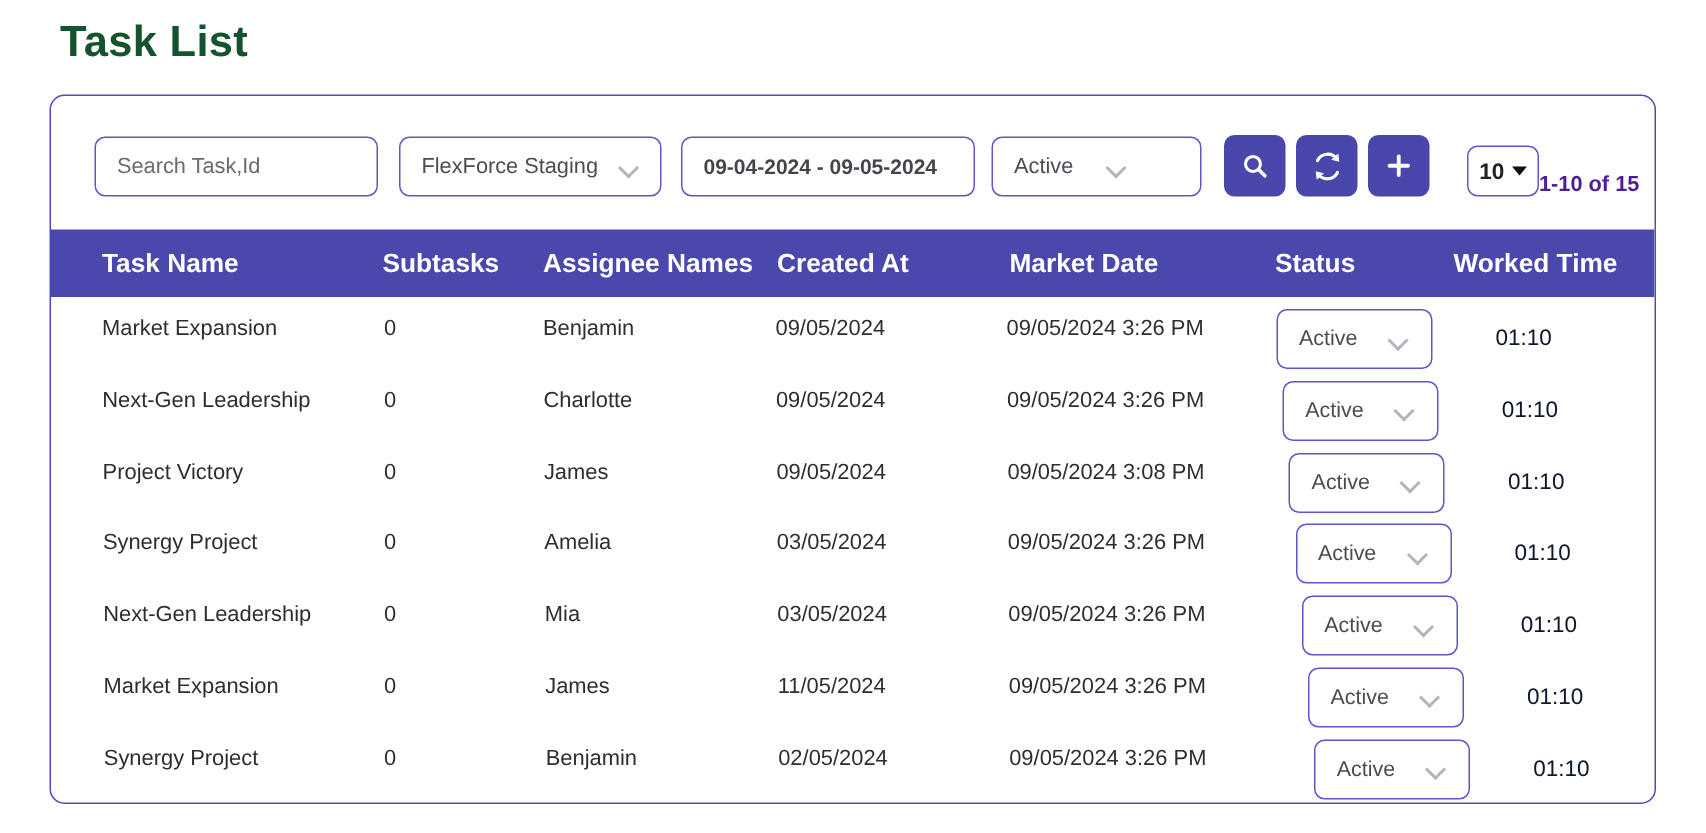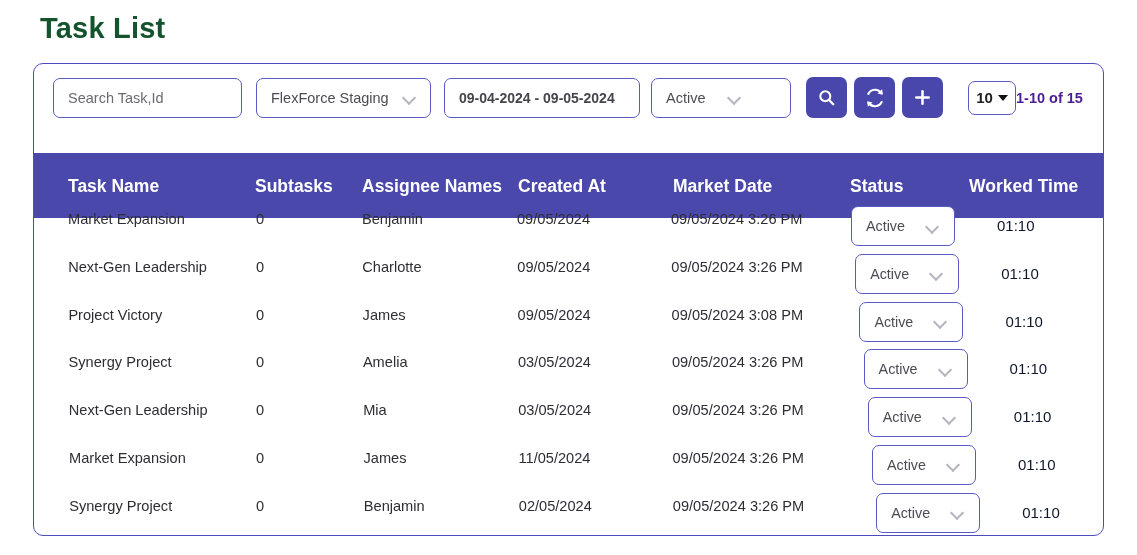--- a/index.html
+++ b/index.html
@@ -27,24 +27,24 @@
     width: 1071px; height: 473px;
     border: 1.5px solid #4e4bbd;
     border-radius: 10px;
     background: #ffffff;
     overflow: hidden;
   }
 
   
   .toolbar {
     position: absolute;
-    left: 6px; top: 0;
+    left: 16px; top: 0;
     width: 100%; height: 67px;
     display: flex;
-    align-items: center;
+    align-items: flex-end;
     padding-left: 13px;
     gap: 0;
   }
   .field {
     height: 40px;
     border: 1.3px solid #5b59c4;
     border-radius: 7px;
     background: #fff;
     display: flex;
     align-items: center;
@@ -109,21 +109,21 @@
     font-size: 14.5px;
     font-weight: bold;
     color: #4c1d95;
     white-space: nowrap;
   }
 
   
   .thead {
     position: absolute;
     left: 0; top: 89px;
-    width: 100%; height: 65px;
+    width: 100%; height: 45px;
     background: #4b48ac;
   }
   .th {
     position: absolute;
     top: 50%;
     transform: translateY(-50%);
     color: #ffffff;
     font-size: 17.5px;
     font-weight: bold;
     white-space: nowrap;

